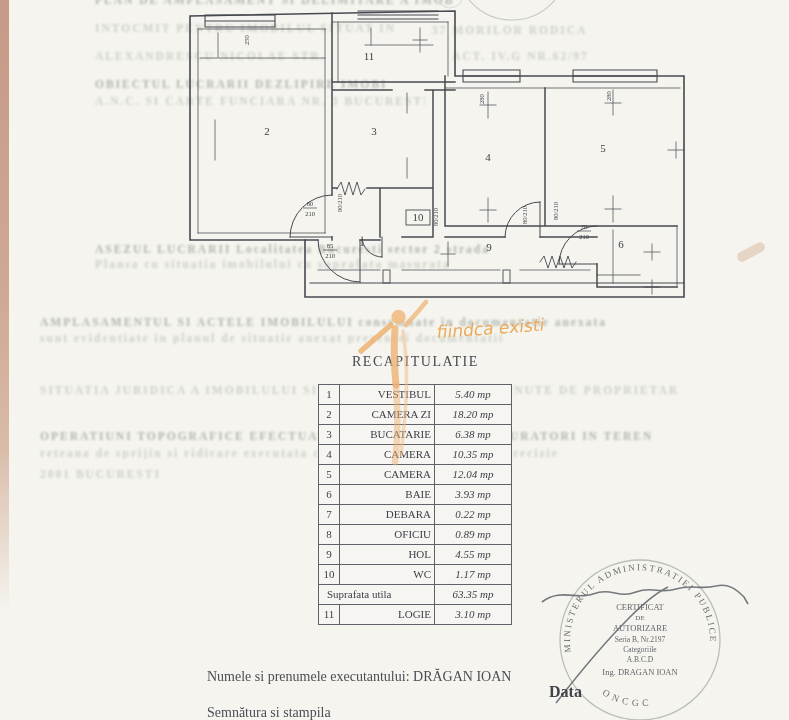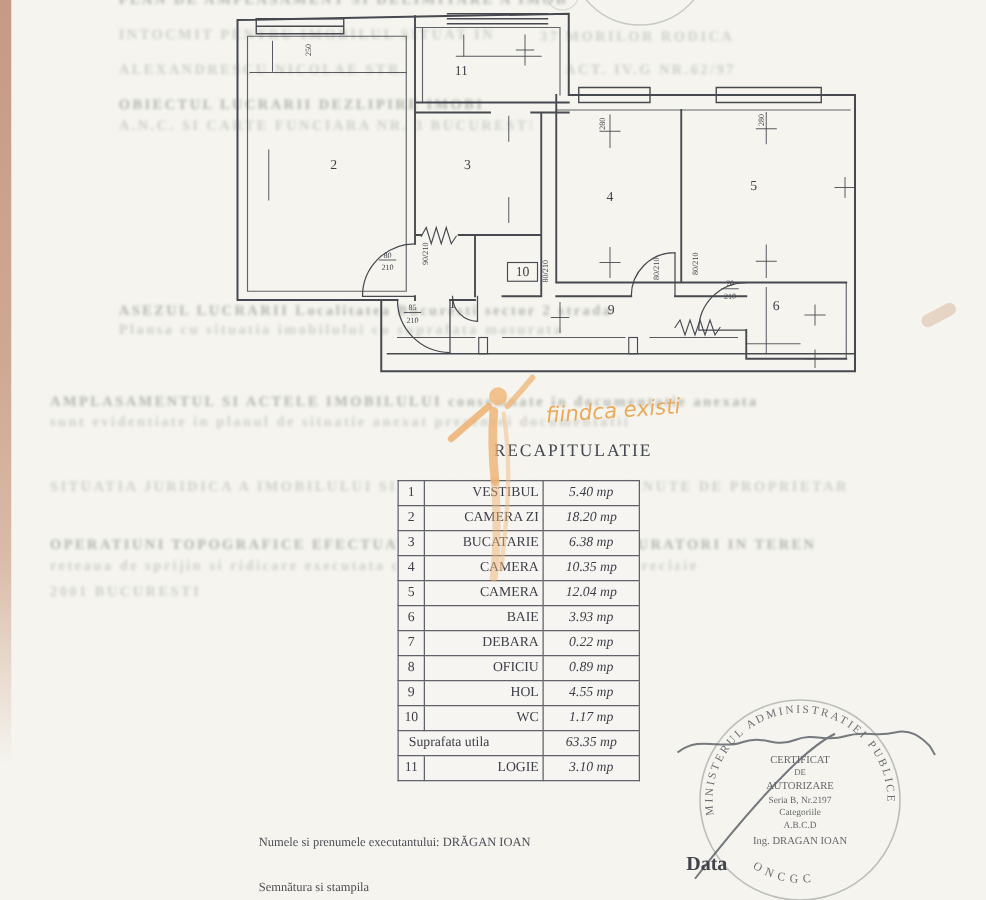--- a/index.html
+++ b/index.html
@@ -25,37 +25,37 @@
     font-size:11.5px;white-space:nowrap;overflow:hidden;
   }
   .bleed.dark{color:#98a094;opacity:.72;}
   
   #plan-svg{position:absolute;left:0;top:0;z-index:1;}
   #plan-svg text{font-family:"Liberation Serif",serif;fill:#3f4148;}
   #watermark-svg{position:absolute;left:0;top:0;z-index:3;pointer-events:none;}
   
   .recap-title{
     position:absolute;left:352px;top:354px;z-index:2;
-    font-size:14px;letter-spacing:1.5px;color:#474952;margin-left:43px;
+    font-size:14px;letter-spacing:1.5px;color:#474952;
   }
   .recap-table{
     position:absolute;left:318px;top:384px;z-index:2;
     border-collapse:collapse;background:#f6f5f1;
     font-size:11px;color:#3c3e48;
   }
   .recap-table td{
     border:1px solid #60626a;height:19px;padding:0 3px;line-height:1;
   }
   .recap-table td.no{width:14px;text-align:center;}
   .recap-table td.name{width:88px;text-align:right;}
   .recap-table td.val{width:70px;text-align:center;font-style:italic;}
   .recap-table td.span{padding-left:8px;}
   
   .footer-line{
-    position:absolute;left:207px;z-index:2;font-size:10px;color:#4c4d55;
+    position:absolute;left:207px;z-index:2;font-size:14px;color:#4c4d55;
   }
   .date-label{
     position:absolute;left:549px;top:683px;z-index:2;
     font-size:16px;font-weight:bold;color:#42444c;
   }
 </style>
 </head>
 <body>
 
 <div id="bleed">

